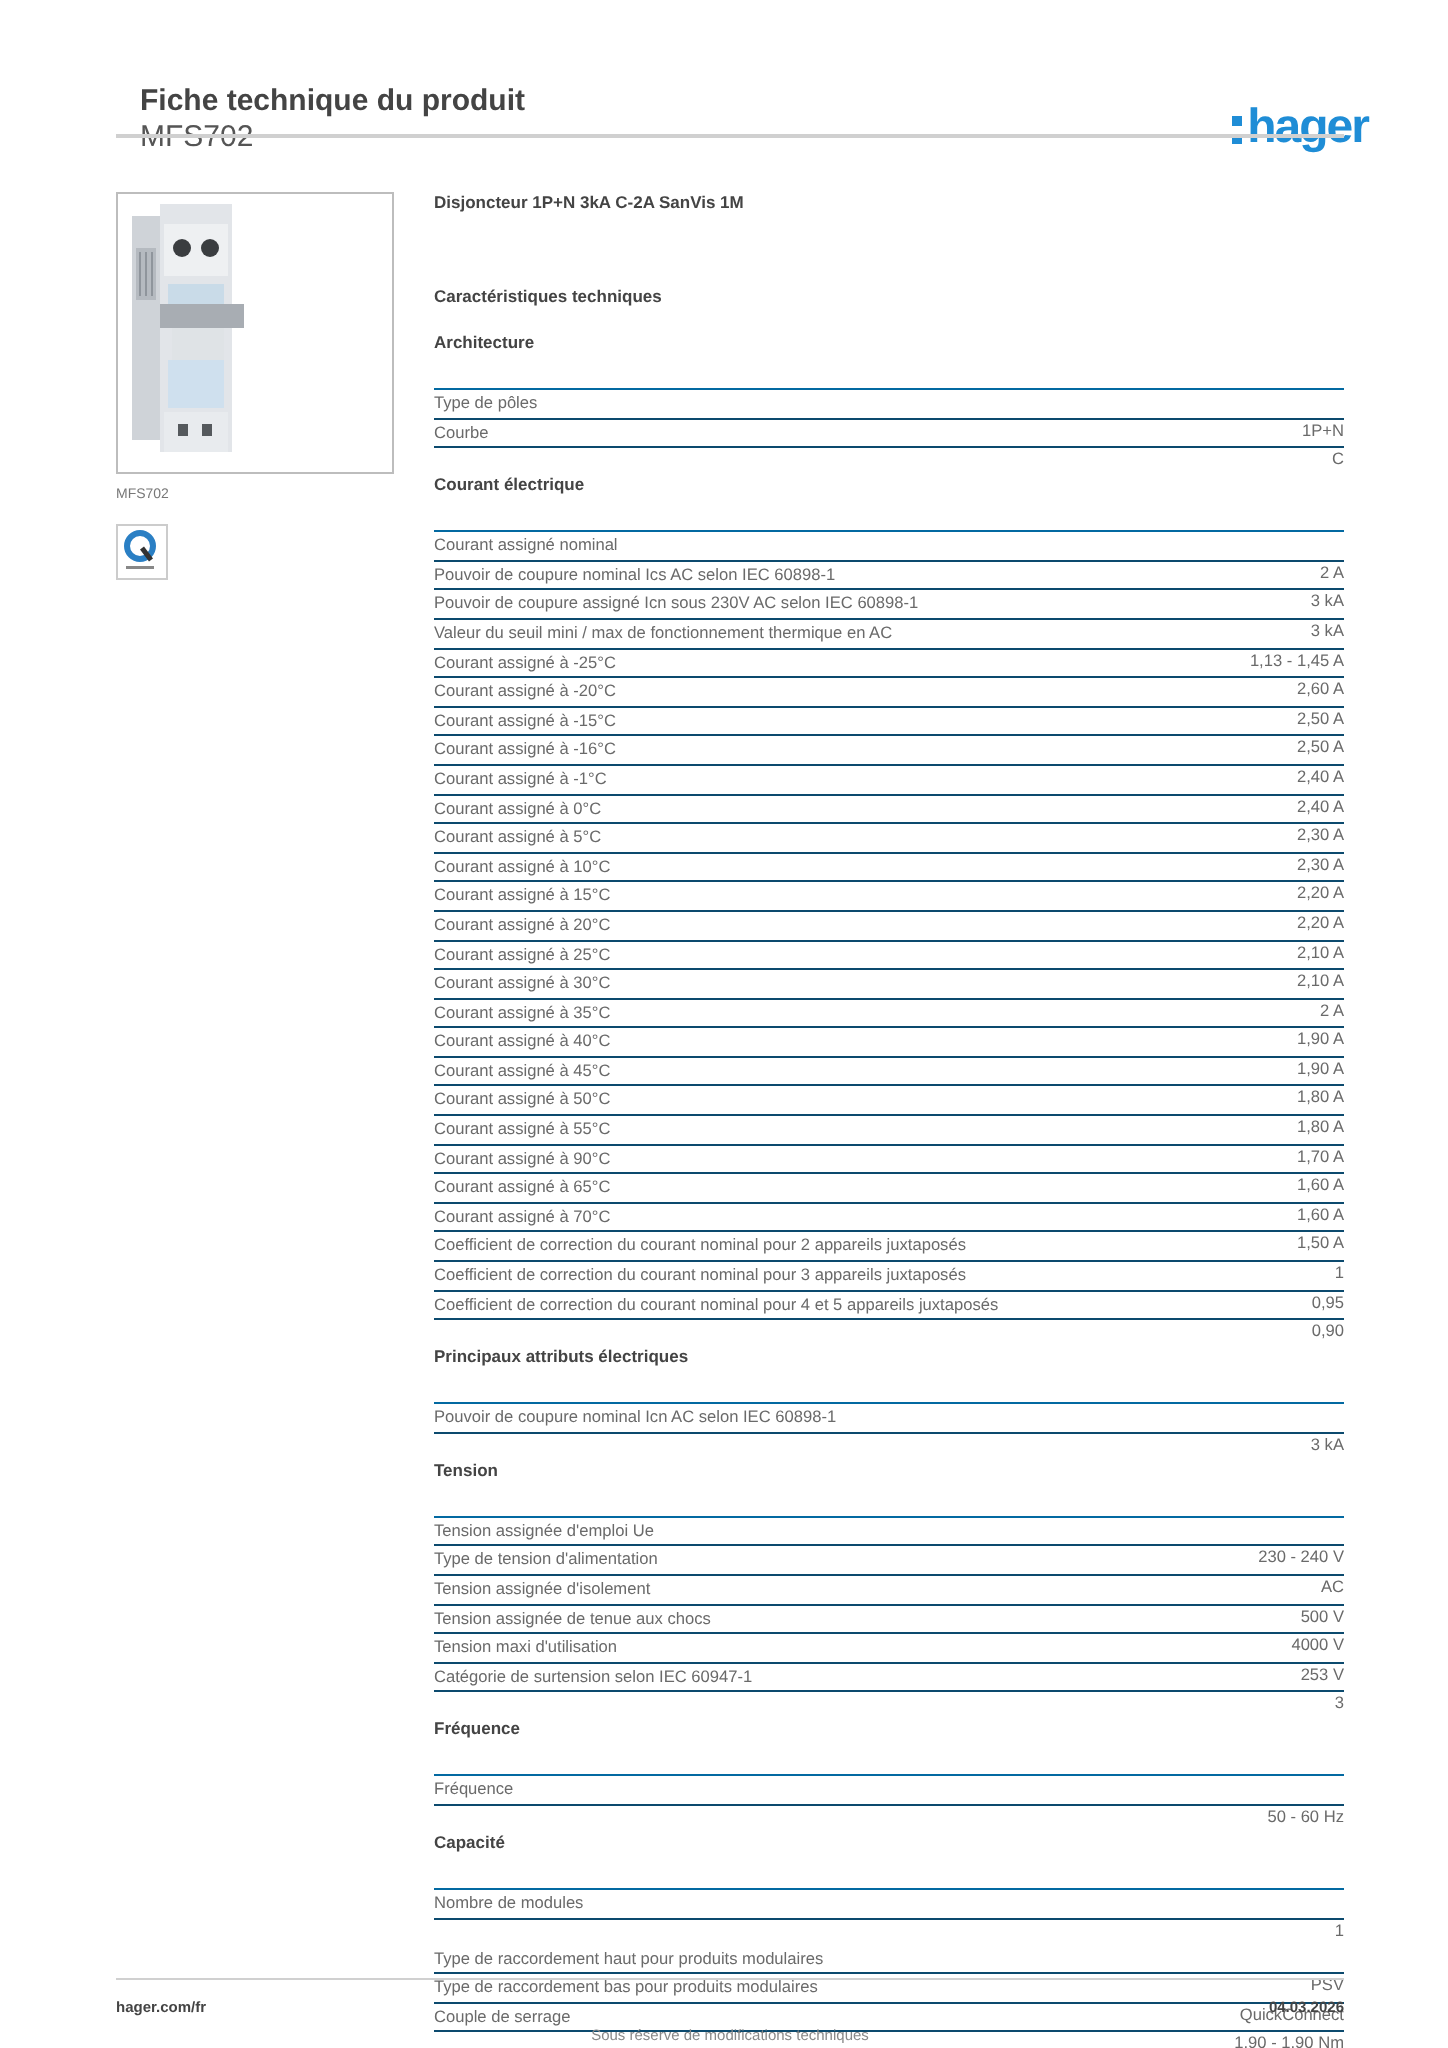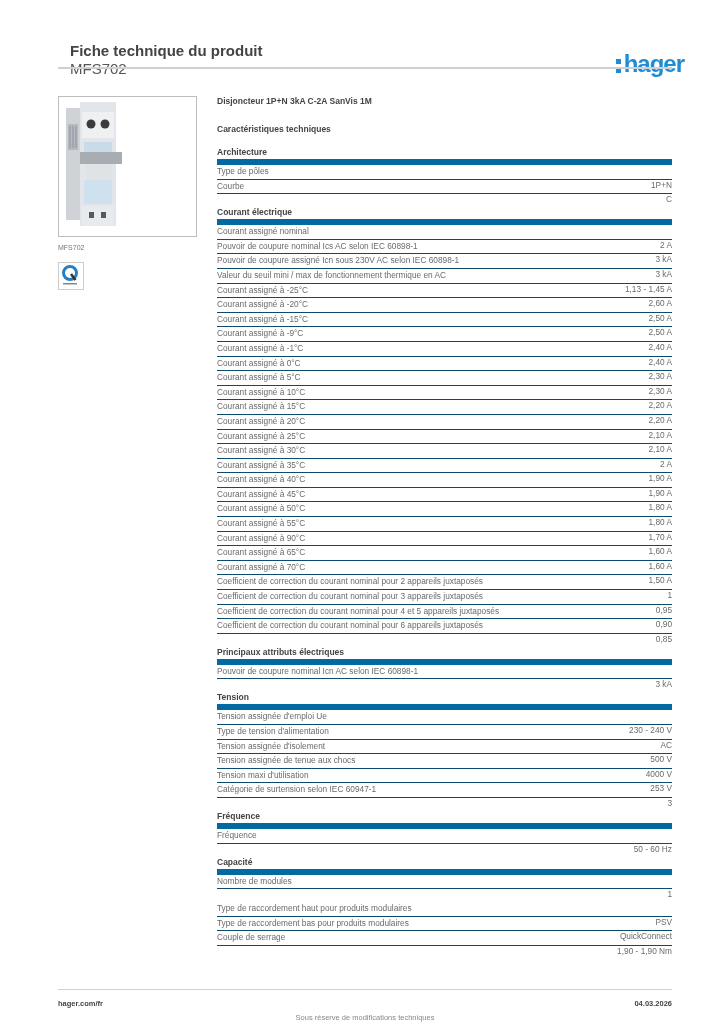--- a/index.html
+++ b/index.html
@@ -17,24 +17,24 @@
   .header-rule { position: absolute; left: 58px; top: 67px; width: 614px; height: 2px; background: #d0d0d0; }
 
   .left-col { position: absolute; left: 58px; top: 96px; width: 140px; }
   .product-img { width: 139px; height: 141px; border: 1px solid #bdbdbd; box-sizing: border-box; position: relative; background: #fff; }
   .breaker { position: absolute; left: 7px; top: 5px; width: 58px; height: 128px; }
   .img-caption { font-size: 7px; color: #777; margin-top: 7px; }
   .quality-badge { width: 24px; height: 26px; border: 1px solid #ccc; margin-top: 11px; position: relative; background: #fff; }
 
   .main { position: absolute; left: 217px; top: 95px; width: 455px; }
   .product-name { font-size: 8.5px; font-weight: bold; color: #444; height: 12px; line-height: 12px; }
-  .section-main-title { font-size: 8.5px; font-weight: bold; color: #444; margin-top: 16px; height: 12px; line-height: 12px; }
+  .section-main-title { font-size: 8.5px; font-weight: bold; color: #444; margin-top: 35px; height: 12px; line-height: 12px; }
   .group { margin-top: 13px; }
   .group-title { font-size: 8.5px; font-weight: bold; color: #444; height: 11px; line-height: 11px;
-                 border-bottom: 6px solid #0369a1; padding-bottom: 1px; }
+                 border-bottom: 1px solid #0369a1; padding-bottom: 17px; }
   .row { display: flex; justify-content: space-between; font-size: 8.3px; color: #6a6a6a;
          height: 13.6px; line-height: 13.6px; border-bottom: 1px solid #0c4a6e; flex-direction: column; }
   .row .k { white-space: nowrap; }
   .row .v { white-space: nowrap; text-align: right; }
 
   .footer-rule { position: absolute; left: 58px; top: 989px; width: 614px; height: 1px; background: #d0d0d0; }
   .footer { position: absolute; left: 58px; top: 999px; width: 614px; font-size: 7.5px; color: #555; }
   .footer .left { position: absolute; left: 0; font-weight: bold; color: #444; }
   .footer .center { position: absolute; left: 0; width: 100%; text-align: center; color: #888; margin-top: 14px; }
   .footer .right { position: absolute; right: 0; font-weight: bold; color: #444; }
@@ -119,21 +119,21 @@
         </div>
         <div class="row">
           <span class="k">Courant assigné à -20°C</span>
           <span class="v">2,50 A</span>
         </div>
         <div class="row">
           <span class="k">Courant assigné à -15°C</span>
           <span class="v">2,50 A</span>
         </div>
         <div class="row">
-          <span class="k">Courant assigné à -9°C</span>
+          <span class="k">Courant assigné à -16°C</span>
           <span class="v">2,40 A</span>
         </div>
         <div class="row">
           <span class="k">Courant assigné à -1°C</span>
           <span class="v">2,40 A</span>
         </div>
         <div class="row">
           <span class="k">Courant assigné à 0°C</span>
           <span class="v">2,30 A</span>
         </div>
@@ -197,24 +197,20 @@
           <span class="k">Coefficient de correction du courant nominal pour 2 appareils juxtaposés</span>
           <span class="v">1</span>
         </div>
         <div class="row">
           <span class="k">Coefficient de correction du courant nominal pour 3 appareils juxtaposés</span>
           <span class="v">0,95</span>
         </div>
         <div class="row">
           <span class="k">Coefficient de correction du courant nominal pour 4 et 5 appareils juxtaposés</span>
           <span class="v">0,90</span>
-        </div>
-        <div class="row">
-          <span class="k">Coefficient de correction du courant nominal pour 6 appareils juxtaposés</span>
-          <span class="v">0,85</span>
         </div>
       </div>
       <div class="group">
         <div class="group-title">Principaux attributs électriques</div>
         <div class="row">
           <span class="k">Pouvoir de coupure nominal Icn AC selon IEC 60898-1</span>
           <span class="v">3 kA</span>
         </div>
       </div>
       <div class="group">

